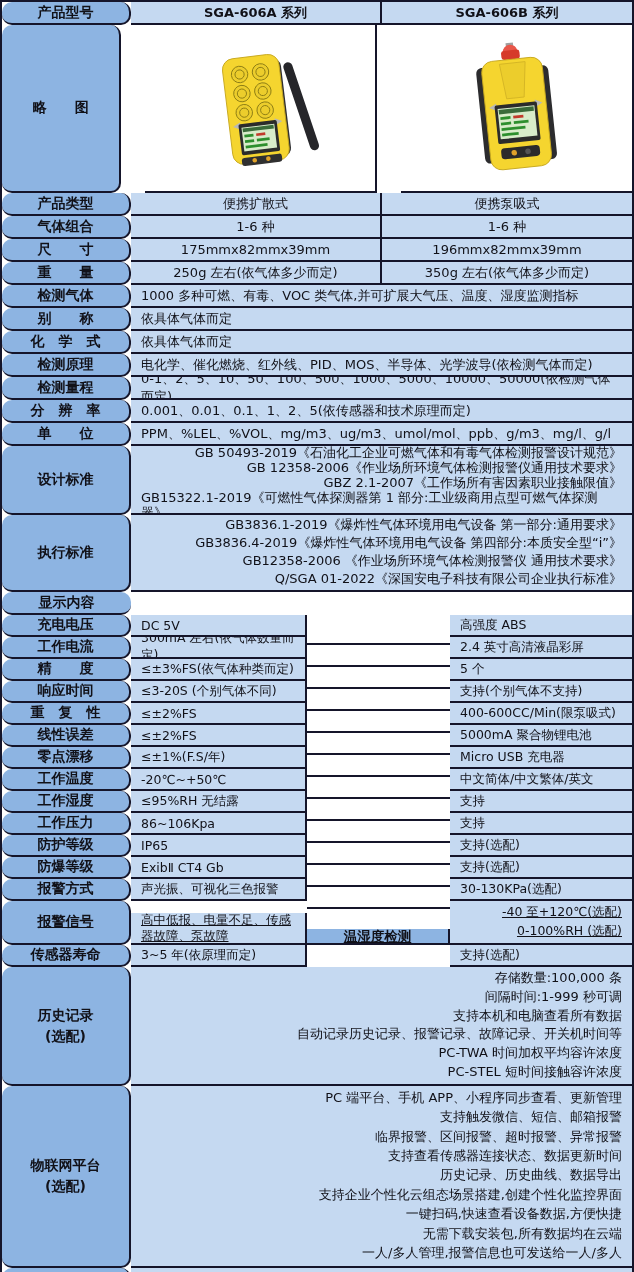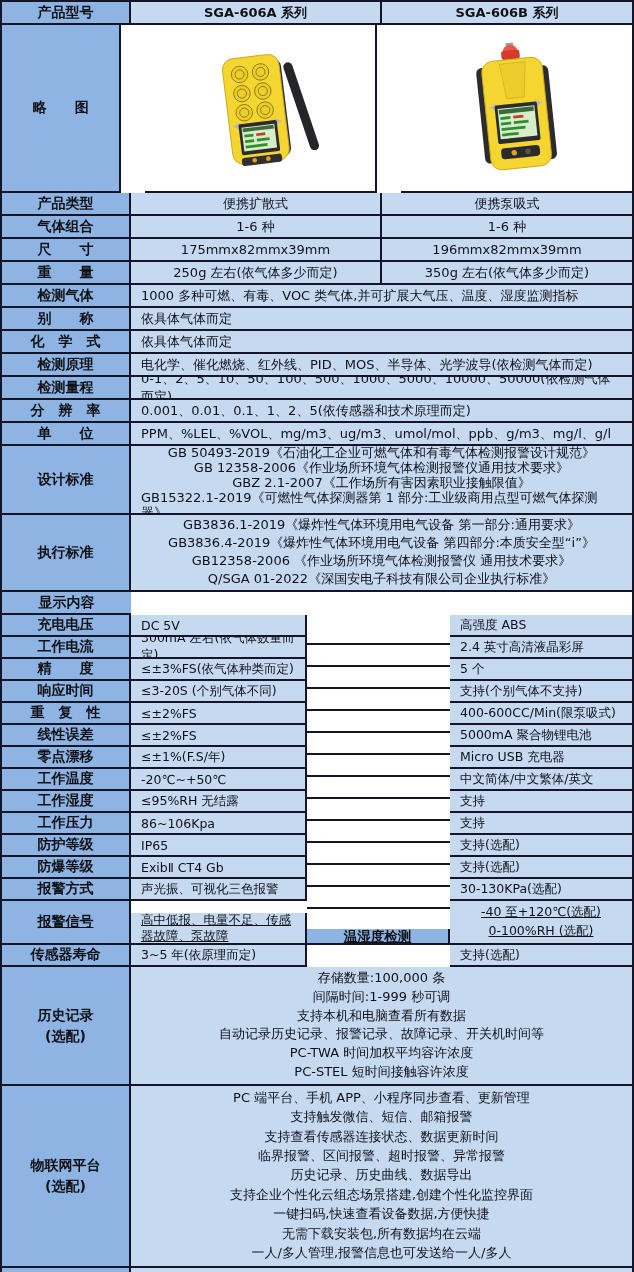--- a/index.html
+++ b/index.html
@@ -10,41 +10,41 @@
   }
   html,body{margin:0;padding:0;background:#fff;}
   body{font-family:"DejaVu Sans","Liberation Sans",sans-serif;color:var(--txt);}
   .tbl{width:634px;box-sizing:border-box;border:2px solid var(--ln);}
   .row{display:flex;}
   .c{box-sizing:border-box;border-right:2px solid var(--ln);border-bottom:2px solid var(--ln);
      display:flex;align-items:center;overflow:hidden;}
   .row .c:last-child{border-right:none;}
   .row:last-child .c{border-bottom:none;}
   
-  .wl{width:129px;}   
+  .wl{width:129px;border-radius:10px;}   
   .wa{width:251px;}   
   .wb{width:250px;}   
   .wf{width:501px;}   
   .wv1{width:176px;}  
   .wl2{width:143px;}  
   .wv2{width:182px;}  
   
   .lab{background:var(--lab);font-weight:bold;font-size:14px;justify-content:center;text-align:center;line-height:1.25;}
   .val{background:var(--val);font-size:13px;padding:0 10px;}
   .cen{justify-content:center;padding:0;}
   .imgcell{background:#fff;justify-content:center;padding:0;}
   .q .val{font-size:12.5px;}
   .lab2{font-size:13.5px;margin-top:28px;}
   .small{font-size:12px;}
   
   .h-head{height:23px;} .h-sk{height:168px;gap:24px;} .h-s{height:23px;}
   .h-q{height:22px;} .h-q2{height:44px;text-decoration:underline;}
   .h-d4{height:69px;} .h-e4{height:77px;}
   .h-store{height:119px;} .h-iot{height:182px;} .h-acc{height:27px;}
-  .lines{display:flex;flex-direction:column;justify-content:space-evenly;height:100%;width:100%;align-items:center;}
+  .lines{display:flex;flex-direction:column;justify-content:space-evenly;height:100%;width:100%;align-items:flex-end;}
   .lines div{line-height:1.15;}
   .wrapv{white-space:normal;line-height:1.3;margin-top:12px;}
   .lab .stack{display:flex;flex-direction:column;line-height:1.5;}
 </style>
 </head>
 <body>
 
 <div class="tbl">
 
   <div class="row h-head">
@@ -315,22 +315,22 @@
     <div class="c lab wl">
       <span class="stack">
         <span>物联网平台</span>
         <span>(选配)</span>
       </span>
     </div>
     <div class="c val wf">
       <div class="lines">
         <div>PC 端平台、手机 APP、小程序同步查看、更新管理</div>
         <div>支持触发微信、短信、邮箱报警</div>
+        <div>临界报警、区间报警、超时报警、异常报警</div>
         <div>支持查看传感器连接状态、数据更新时间</div>
-        <div>临界报警、区间报警、超时报警、异常报警</div>
         <div>历史记录、历史曲线、数据导出</div>
         <div>支持企业个性化云组态场景搭建,创建个性化监控界面</div>
         <div>一键扫码,快速查看设备数据,方便快捷</div>
         <div>无需下载安装包,所有数据均在云端</div>
         <div>一人/多人管理,报警信息也可发送给一人/多人</div>
       </div>
     </div>
   </div>
 
   <div class="row h-acc">

